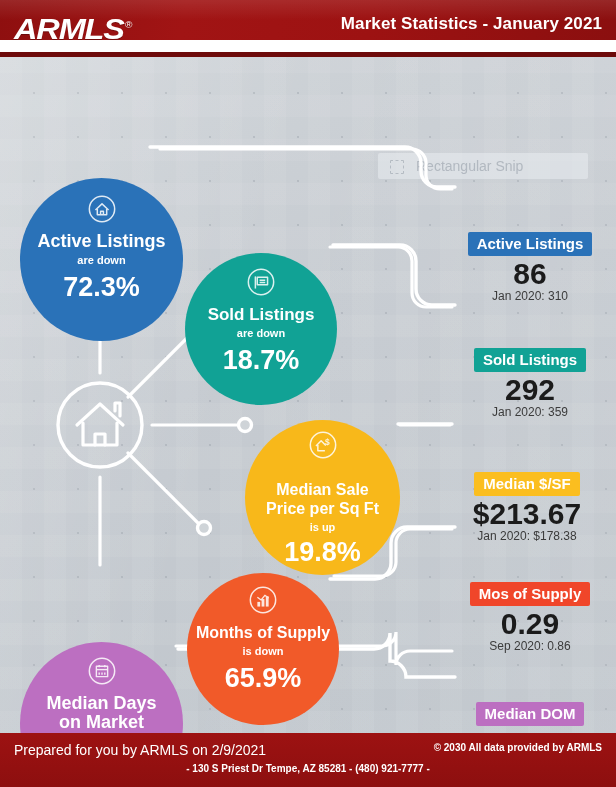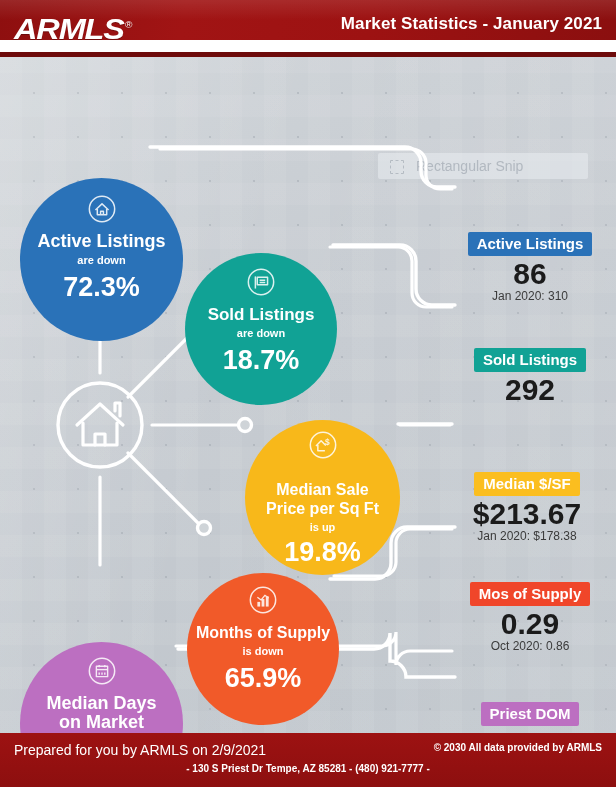--- a/index.html
+++ b/index.html
@@ -419,36 +419,37 @@
 
     <div class="stat" id="stat-active">
       <div class="stat-chip">Active Listings</div>
       <div class="stat-value">86</div>
       <div class="stat-prev">Jan 2020: 310</div>
     </div>
 
     <div class="stat" id="stat-sold">
       <div class="stat-chip">Sold Listings</div>
       <div class="stat-value">292</div>
+      <div class="stat-prev">Jan 2020: 359</div>
     </div>
 
     <div class="stat" id="stat-price">
       <div class="stat-chip">Median $/SF</div>
       <div class="stat-value">$213.67</div>
       <div class="stat-prev">Jan 2020: $178.38</div>
     </div>
 
     <div class="stat" id="stat-supply">
       <div class="stat-chip">Mos of Supply</div>
       <div class="stat-value">0.29</div>
-      <div class="stat-prev">Oct 2020: 0.86</div>
+      <div class="stat-prev">Sep 2020: 0.86</div>
     </div>
 
     <div class="stat" id="stat-dom">
-      <div class="stat-chip">Priest DOM</div>
+      <div class="stat-chip">Median DOM</div>
       <div class="stat-value">19</div>
       
     </div>
   </div>
 
   <div class="footer">
     <div class="footer-left">Prepared for you by ARMLS on 2/9/2021</div>
     <div class="footer-right">© 2030 All data provided by ARMLS</div>
     <div class="footer-center">- 130 S Priest Dr   Tempe, AZ 85281 - (480) 921-7777 -</div>
   </div>

